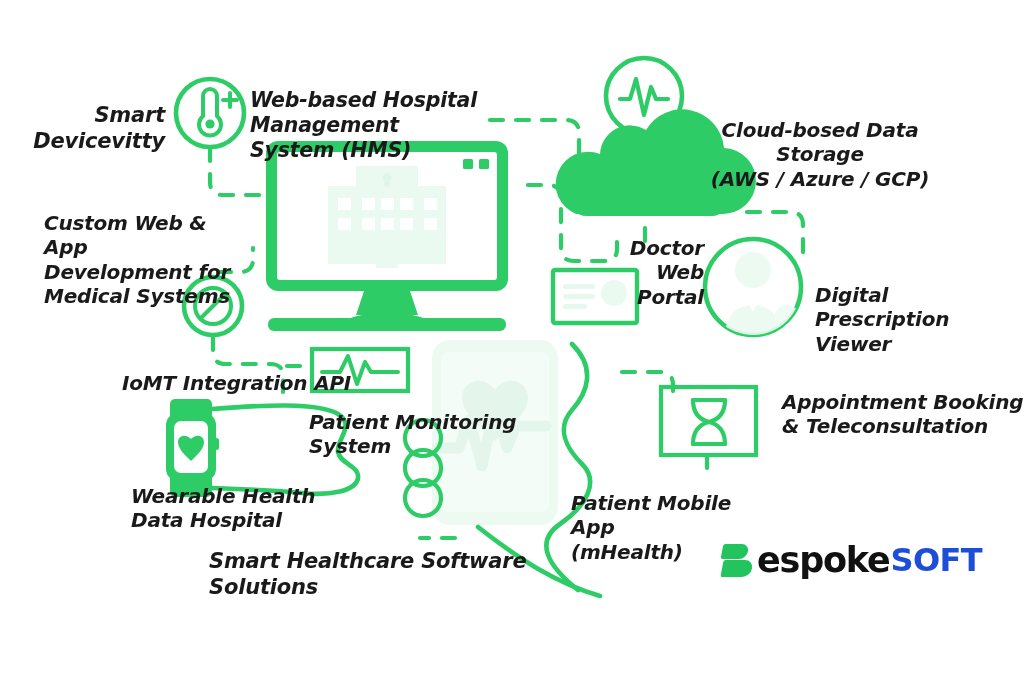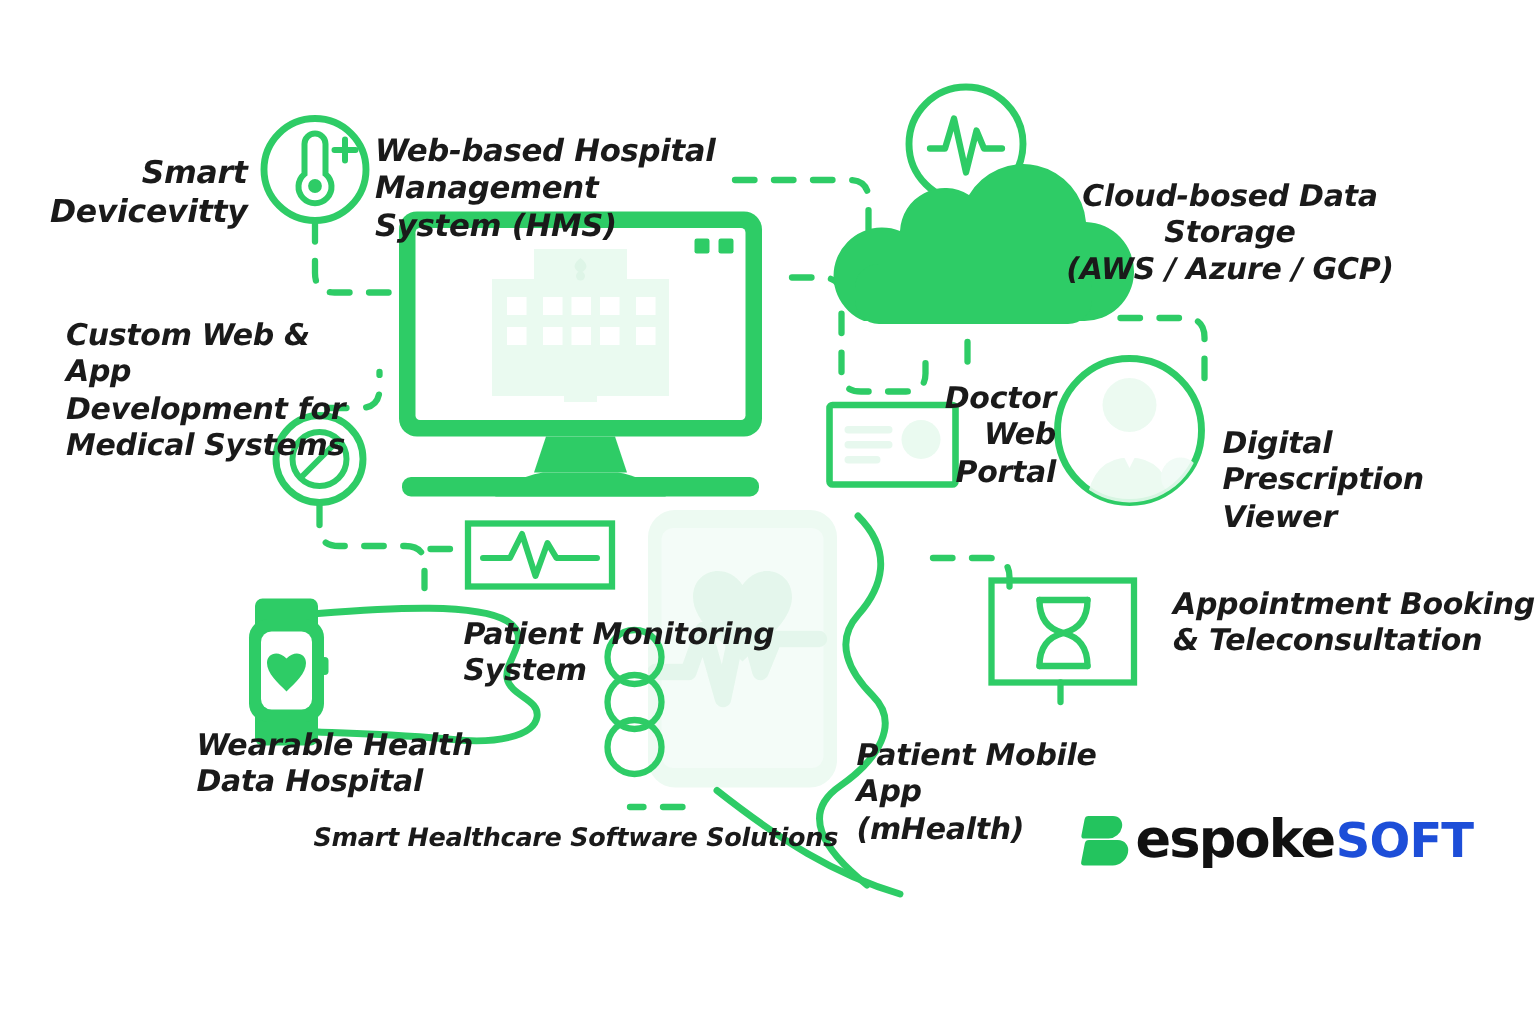--- a/index.html
+++ b/index.html
@@ -269,42 +269,43 @@
   <div class="lbl l" style="left:250px; top:88px; width:320px; font-size:20.5px;font-style:italic;">Web-based Hospital Management
 System (HMS)</div>
 
   <div class="lbl c" style="left:695px; top:118px; width:250px; font-size:20px;">Cloud-bosed Data Storage
 (AWS / Azure / GCP)</div>
 
   <div class="lbl l" style="left:44px; top:211px; width:210px; font-size:20px;">Custom Web &amp; App
 Development for
 Medical Systems</div>
 
-  <div class="lbl r" style="left:620px; top:236px; width:84px; font-size:20px;margin-top:17px;">Doctor
+  <div class="lbl r" style="left:620px; top:236px; width:84px; font-size:20px;">Doctor
 Web
 Portal</div>
 
   <div class="lbl l" style="left:815px; top:283px; width:180px; font-size:20px;">Digital
 Prescription
 Viewer</div>
 
+  <div class="lbl l" style="left:122px; top:371px; width:260px; font-size:20px;">IoMT Integration API</div>
 
   <div class="lbl l" style="left:309px; top:410px; width:230px; font-size:20px;">Patient Monitoring
 System</div>
 
   <div class="lbl l" style="left:782px; top:390px; width:250px; font-size:20px;">Appointment Booking
 &amp; Teleconsultation</div>
 
   <div class="lbl l" style="left:131px; top:484px; width:220px; font-size:20px;">Wearable Health
 Data Hospital</div>
 
   <div class="lbl l" style="left:571px; top:491px; width:210px; font-size:20px;">Patient Mobile App
 (mHealth)</div>
 
-  <div class="lbl l" style="left:209px; top:549px; width:400px; font-size:17px;">Smart Healthcare Software Solutions</div>
+  <div class="lbl l" style="left:209px; top:549px; width:400px; font-size:21px;">Smart Healthcare Software Solutions</div>
 
   <div id="logo">
     <div class="bmark"></div>
     <span class="lw1">espoke</span>
     <span class="lw2">SOFT</span>
   </div>
 
 </div>
 
 </body></html>

